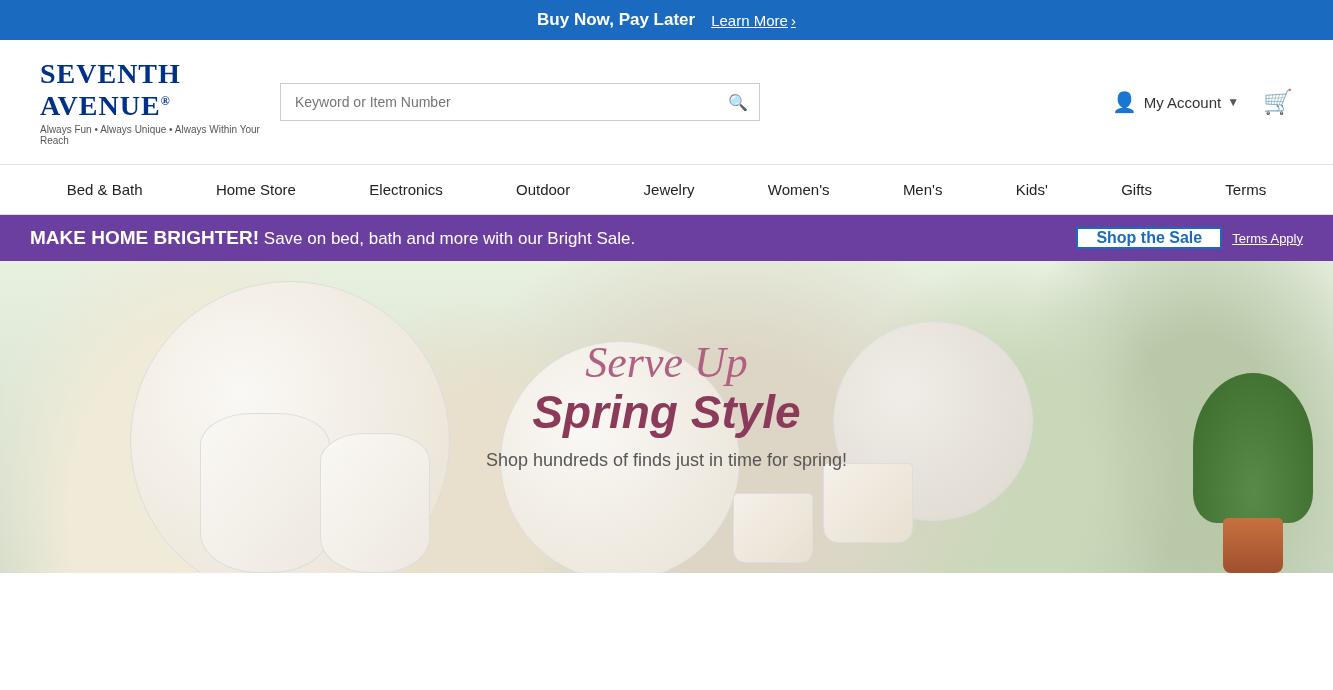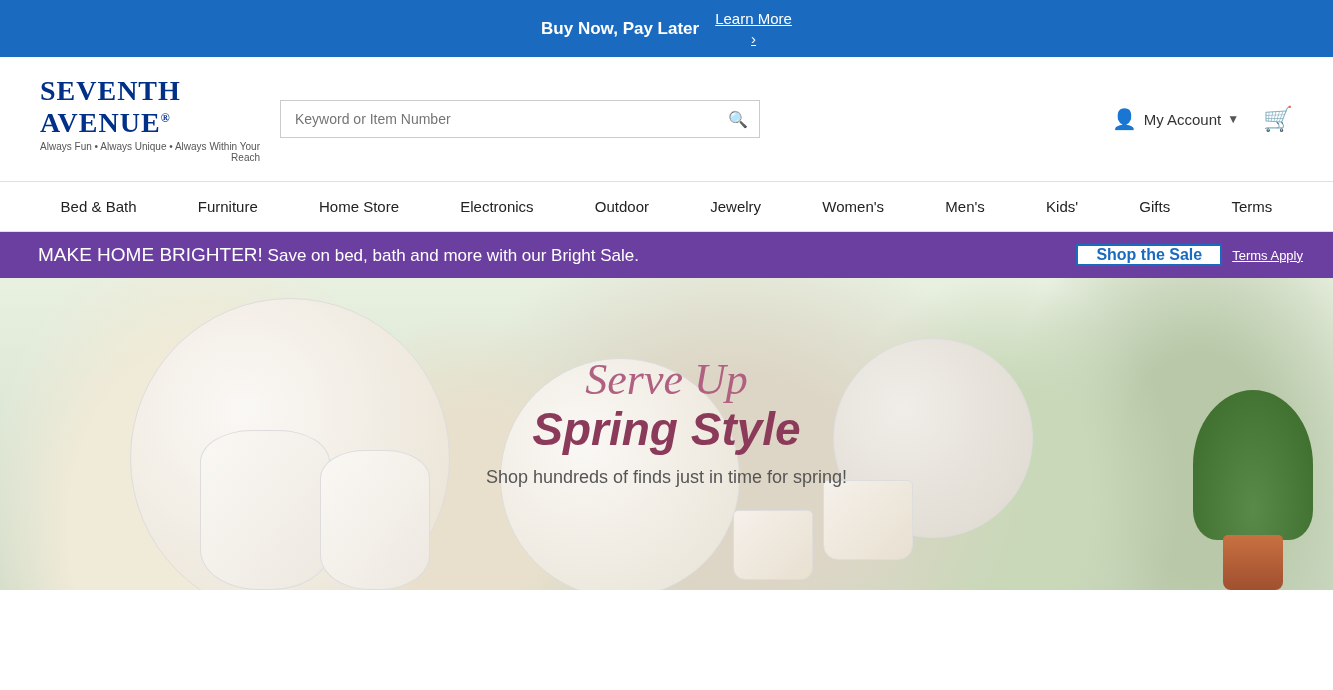--- a/index.html
+++ b/index.html
@@ -19,21 +19,20 @@
     }
     .top-banner .bold { font-weight: bold; }
     .top-banner a {
       color: white;
       text-decoration: underline;
       font-size: 15px;
       display: flex;
       align-items: center;
       gap: 3px;
       margin-left: 10px;
-      flex-direction: column;
     }
 
     
     .header {
       display: flex;
       align-items: center;
       padding: 18px 40px;
       background: white;
       gap: 20px;
     }
@@ -47,21 +46,20 @@
       color: #003087;
       font-family: 'Times New Roman', serif;
       letter-spacing: 1px;
       text-transform: uppercase;
     }
     .logo-text span { color: #1a6bbf; }
     .logo-tagline {
       font-size: 10px;
       color: #555;
       margin-top: 2px;
-      text-align: right;
     }
     .search-bar {
       flex: 1;
       max-width: 480px;
       position: relative;
     }
     .search-bar input {
       width: 100%;
       padding: 10px 40px 10px 14px;
       border: 1px solid #ccc;
@@ -131,21 +129,21 @@
       display: flex;
       align-items: center;
       padding: 12px 30px;
       gap: 10px;
     }
     .promo-text {
       color: white;
       font-size: 17px;
       flex: 1;
     }
-    .promo-text .bold { font-weight: normal; font-size: 19px; margin-left: 8px; }
+    .promo-text .bold { font-weight: bold; font-size: 19px; }
     .shop-sale-btn {
       background: white;
       color: #1a6bbf;
       border: 2px solid #1a6bbf;
       padding: 0 18px;
       font-size: 16px;
       font-weight: bold;
       cursor: pointer;
       white-space: nowrap;
     }
@@ -337,21 +335,20 @@
       <span class="person-icon">👤</span>
       <span>My Account</span>
       <span class="chevron">▼</span>
     </div>
     <div class="cart-icon">🛒</div>
   </div>
 </div>
 
 <nav class="nav-bar">
   <span class="nav-item">Bed &amp; Bath</span>
-  <span class="nav-item">Furniture</span>
   <span class="nav-item">Home Store</span>
   <span class="nav-item">Electronics</span>
   <span class="nav-item">Outdoor</span>
   <span class="nav-item">Jewelry</span>
   <span class="nav-item">Women's</span>
   <span class="nav-item">Men's</span>
   <span class="nav-item">Kids'</span>
   <span class="nav-item">Gifts</span>
   <span class="nav-item">Terms</span>
 </nav>

